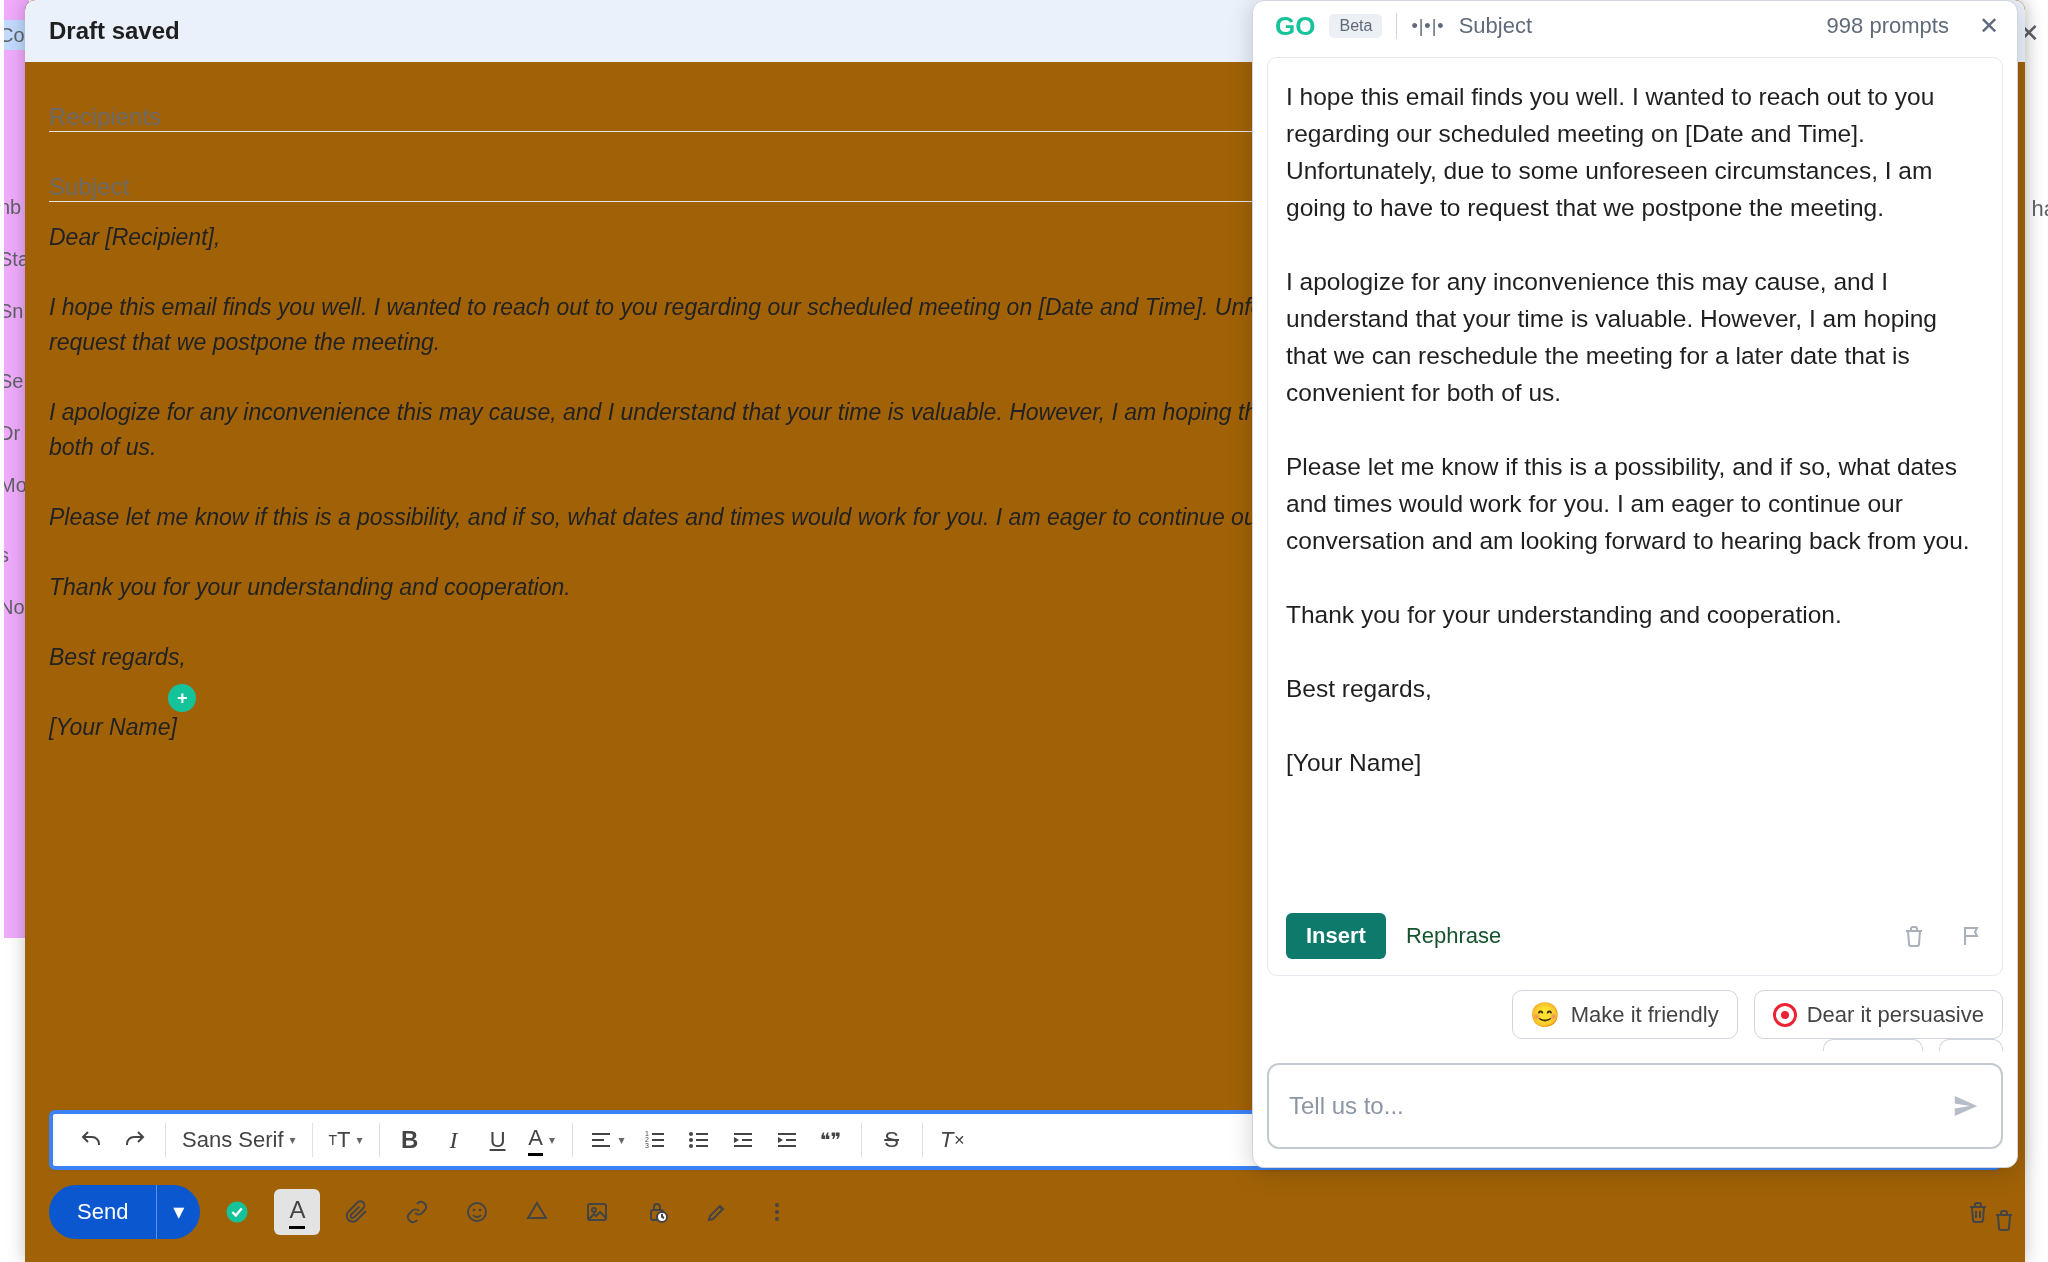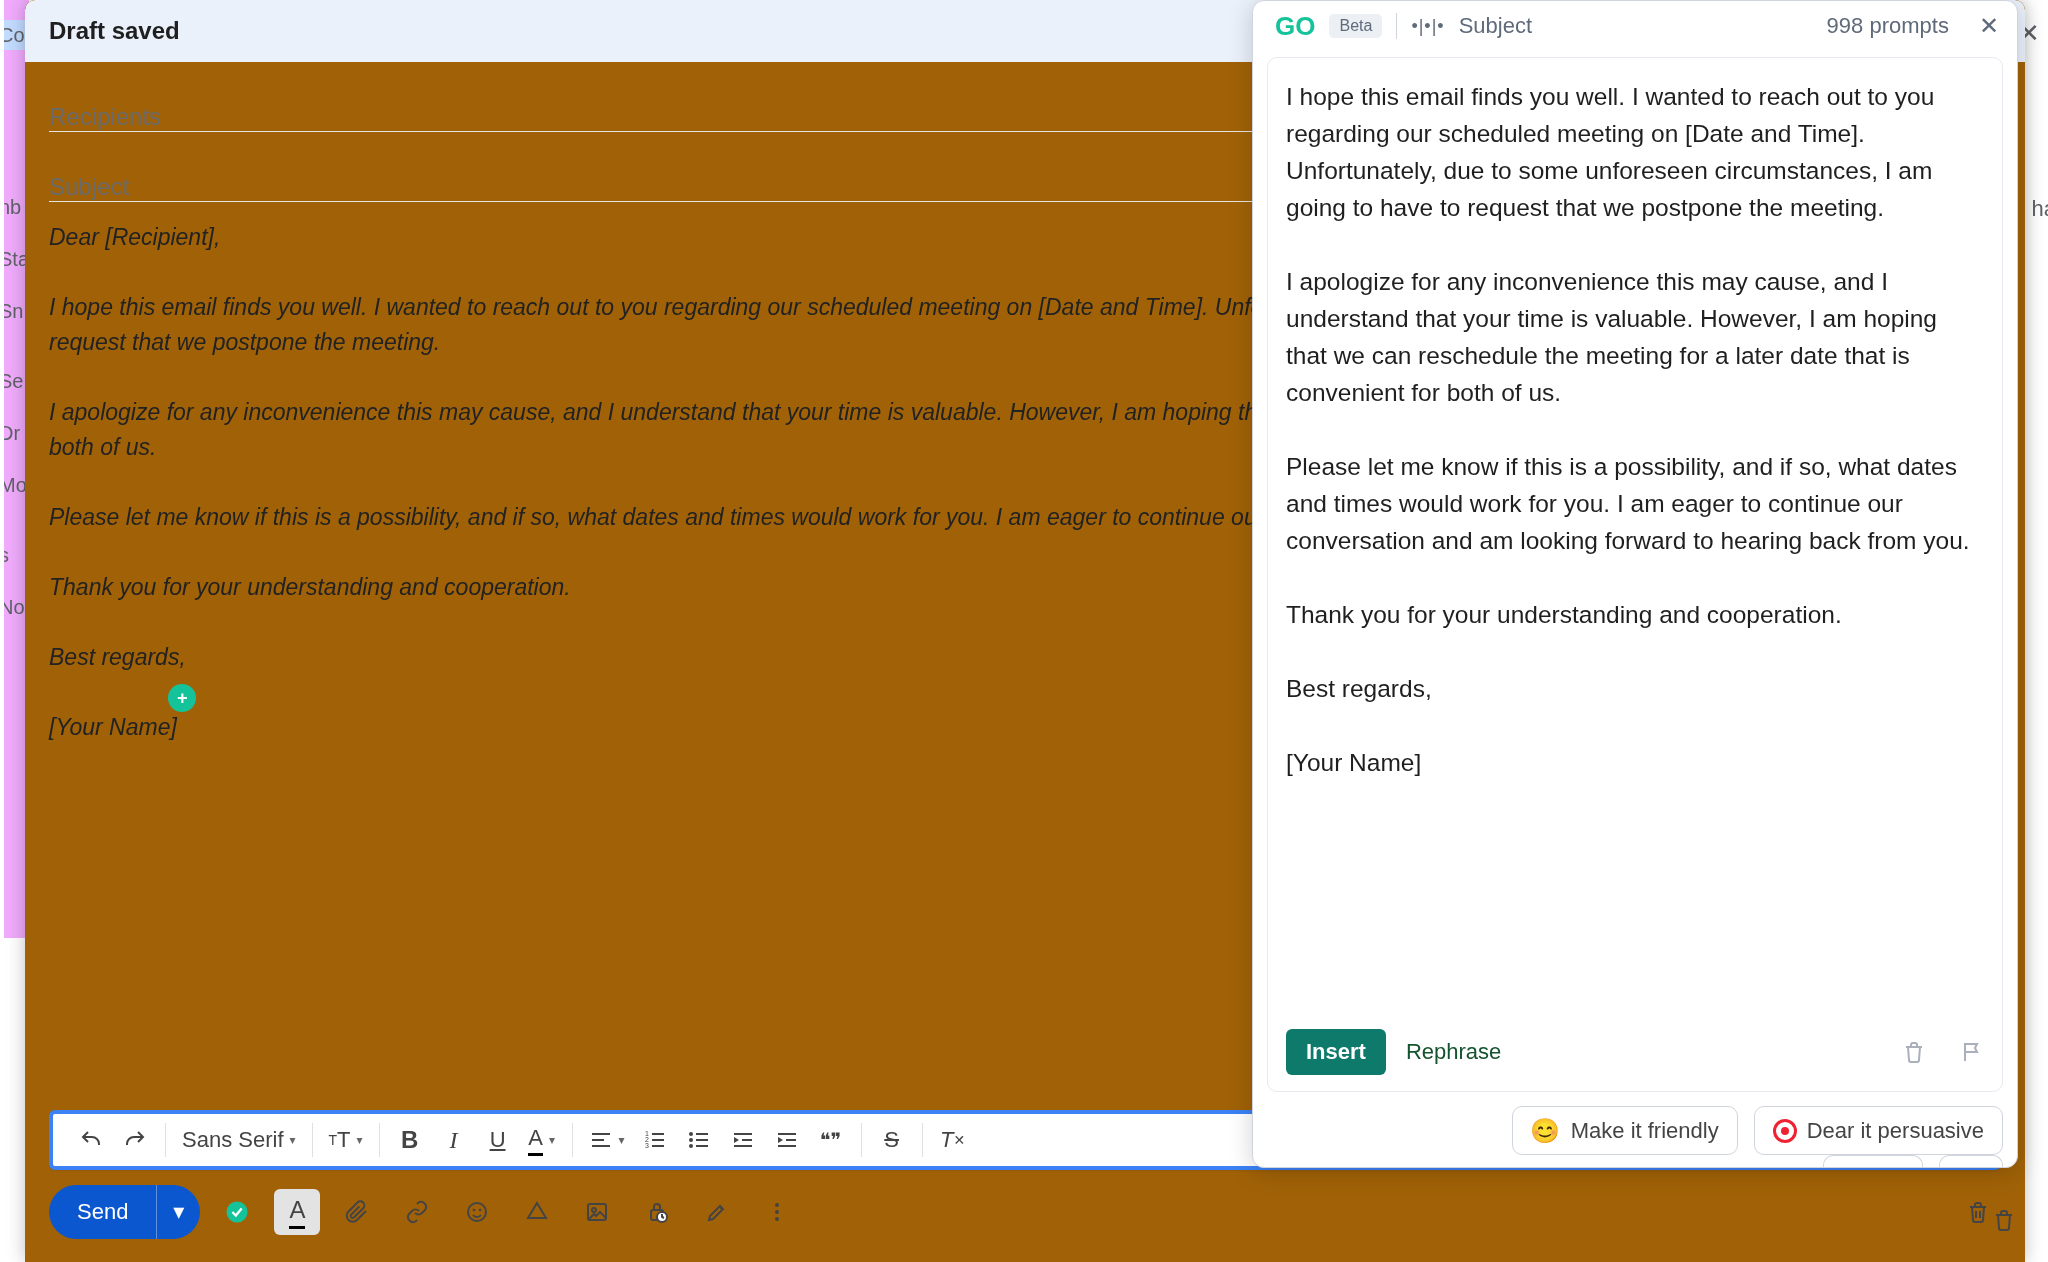--- a/index.html
+++ b/index.html
@@ -429,15 +429,25 @@
     <div class="chip">
       <span class="target"></span>
       <span>Dear it persuasive</span>
     </div>
   </div>
   <div class="go-chips-peek">
     <div class="peek"></div>
     <div class="peek small"></div>
   </div>
 
+  <div class="go-input-wrap">
+    <div class="go-input">
+      <input placeholder="Tell us to..." style="">
+      <div class="go-send">
+        <svg width="30" height="30" viewBox="0 0 24 24">
+              <path fill="#b6bdc8" d="M3 20l18-8L3 4v6l12 2-12 2z"></path>
+            </svg>
+      </div>
+    </div>
+  </div>
 </div>
 
 </div>
 
 </body></html>

